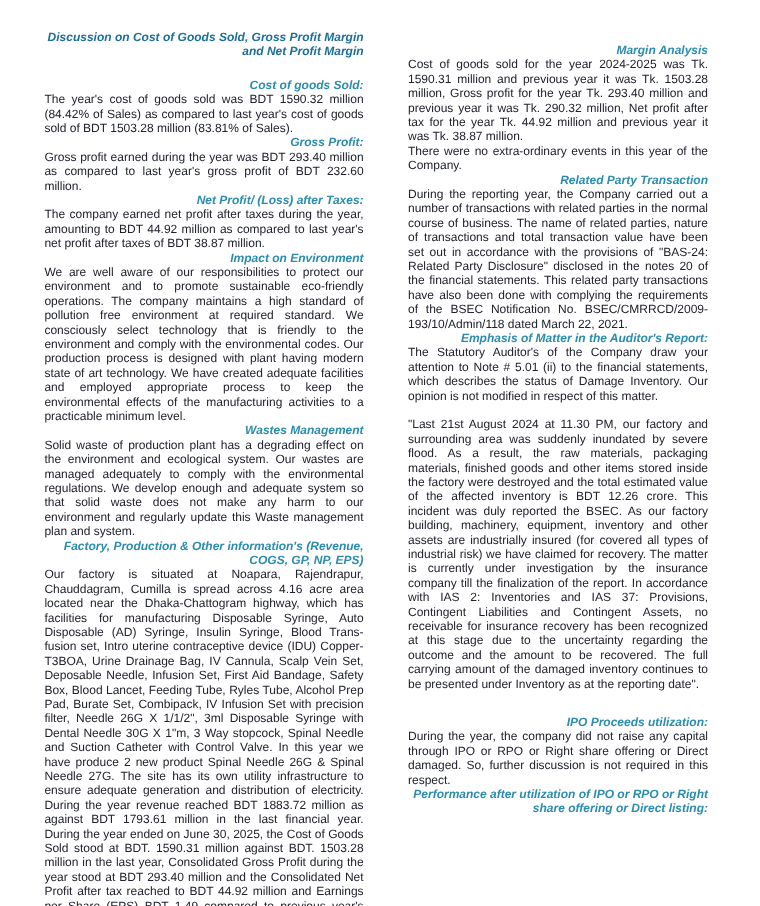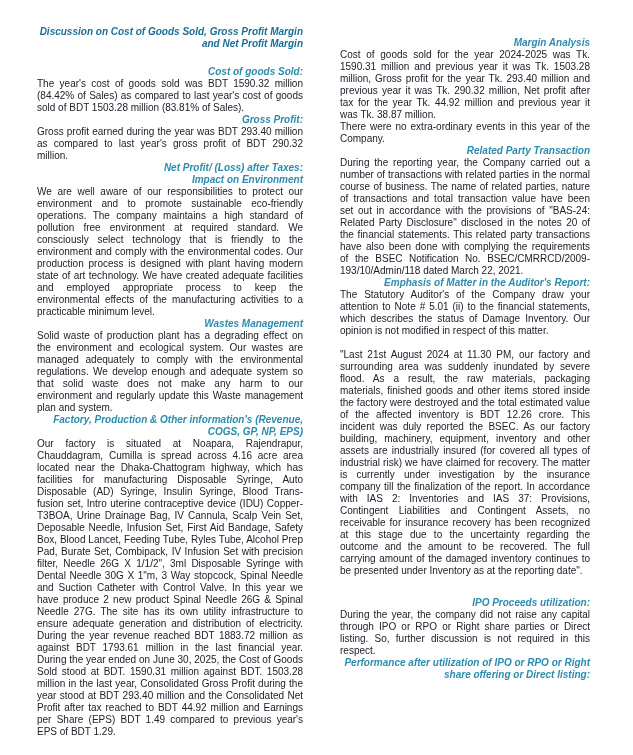--- a/index.html
+++ b/index.html
@@ -66,25 +66,26 @@
         <h2 class="h dark">Discussion on Cost of Goods Sold, Gross Profit Margin and Net Profit Margin</h2>
       </section>
 
       <section class="sec attached">
         <h2 class="h">Cost of goods Sold:</h2>
         <p class="body">The year's cost of goods sold was BDT 1590.32 million (84.42% of Sales) as compared to last year's cost of goods sold of BDT 1503.28 million (83.81% of Sales).</p>
       </section>
 
       <section class="sec">
         <h2 class="h">Gross Profit:</h2>
-        <p class="body">Gross profit earned during the year was BDT 293.40 million as compared to last year's gross profit of BDT 290.32 million.</p>
+        <p class="body">Gross profit earned during the year was BDT 293.40 million as compared to last year's gross profit of BDT 232.60 million.</p>
       </section>
 
       <section class="sec">
         <h2 class="h">Net Profit/ (Loss) after Taxes:</h2>
+        <p class="body">The company earned net profit after taxes during the year, amounting to BDT 44.92 million as compared to last year's net profit after taxes of BDT 38.87 million.</p>
       </section>
 
       <section class="sec">
         <h2 class="h">Impact on Environment</h2>
         <p class="body">We are well aware of our responsibilities to protect our environment and to promote sustainable eco-friendly operations. The company maintains a high standard of pollution free environment at required standard. We consciously select technology that is friendly to the environment and comply with the environmental codes. Our production process is designed with plant having modern state of art technology. We have created adequate facilities and employed appropriate process to keep the environmental effects of the manufacturing activities to a practicable minimum level.</p>
       </section>
 
       <section class="sec">
         <h2 class="h">Wastes Management</h2>
         <p class="body">Solid waste of production plant has a degrading effect on the environment and ecological system. Our wastes are managed adequately to comply with the environmental regulations. We develop enough and adequate system so that solid waste does not make any harm to our environment and regularly update this Waste management plan and system.</p>
@@ -114,21 +115,21 @@
       </section>
 
       <section class="sec">
         <h2 class="h">Emphasis of Matter in the Auditor's Report:</h2>
         <p class="body">The Statutory Auditor's of the Company draw your attention to Note # 5.01 (ii) to the financial statements, which describes the status of Damage Inventory. Our opinion is not modified in respect of this matter.</p>
         <p class="body">"Last 21st August 2024 at 11.30 PM, our factory and surrounding area was suddenly inundated by severe flood. As a result, the raw materials, packaging materials, finished goods and other items stored inside the factory were destroyed and the total estimated value of the affected inventory is BDT 12.26 crore. This incident was duly reported the BSEC. As our factory building, machinery, equipment, inventory and other assets are industrially insured (for covered all types of industrial risk) we have claimed for recovery. The matter is currently under investigation by the insurance company till the finalization of the report. In accordance with IAS 2: Inventories and IAS 37: Provisions, Contingent Liabilities and Contingent Assets, no receivable for insurance recovery has been recognized at this stage due to the uncertainty regarding the outcome and the amount to be recovered. The full carrying amount of the damaged inventory continues to be presented under Inventory as at the reporting date".</p>
       </section>
 
       <section class="sec gap-large">
         <h2 class="h">IPO Proceeds utilization:</h2>
-        <p class="body">During the year, the company did not raise any capital through IPO or RPO or Right share parties or Direct listing. So, further discussion is not required in this respect.</p>
+        <p class="body">During the year, the company did not raise any capital through IPO or RPO or Right share offering or Direct damaged. So, further discussion is not required in this respect.</p>
       </section>
 
       <section class="sec">
         <h2 class="h">Performance after utilization of IPO or RPO or Right share offering or Direct listing:</h2>
 
       </section>
 
     </div>
 
   </div>

